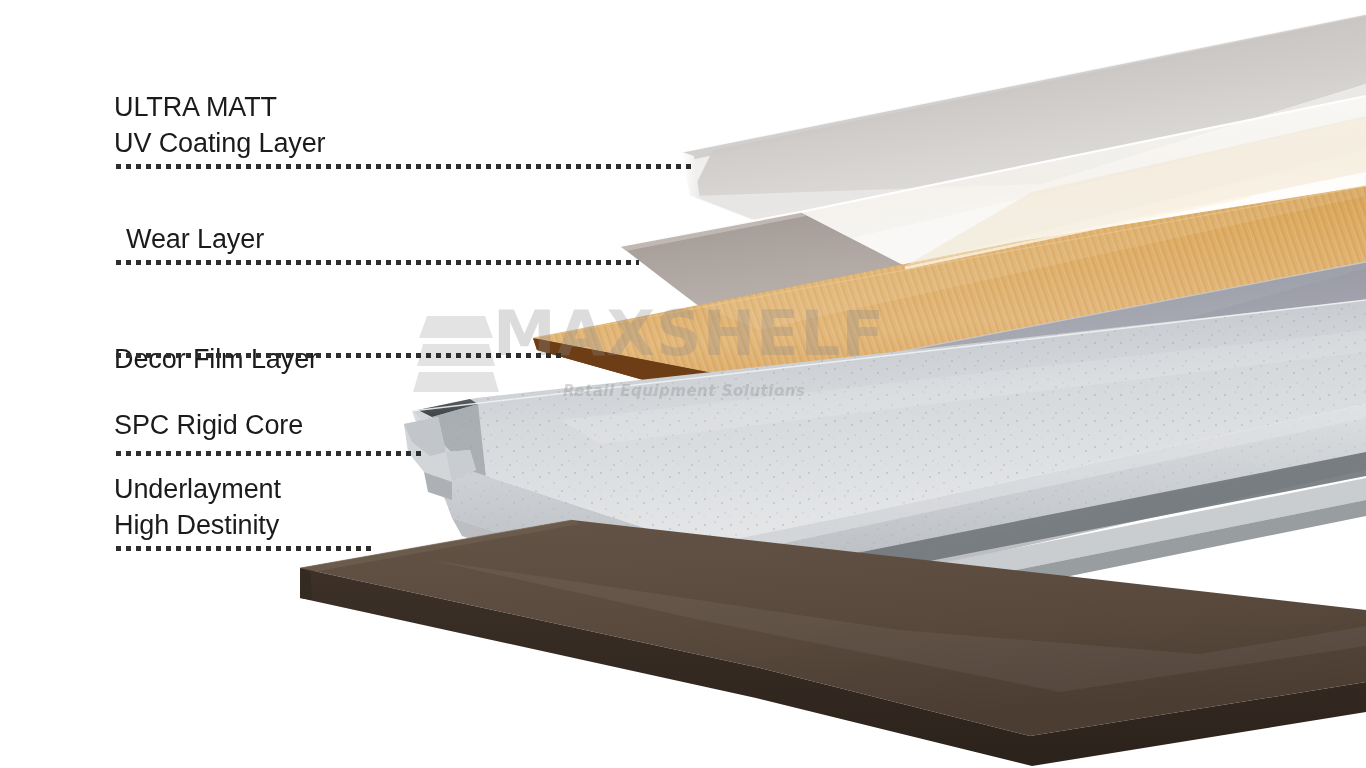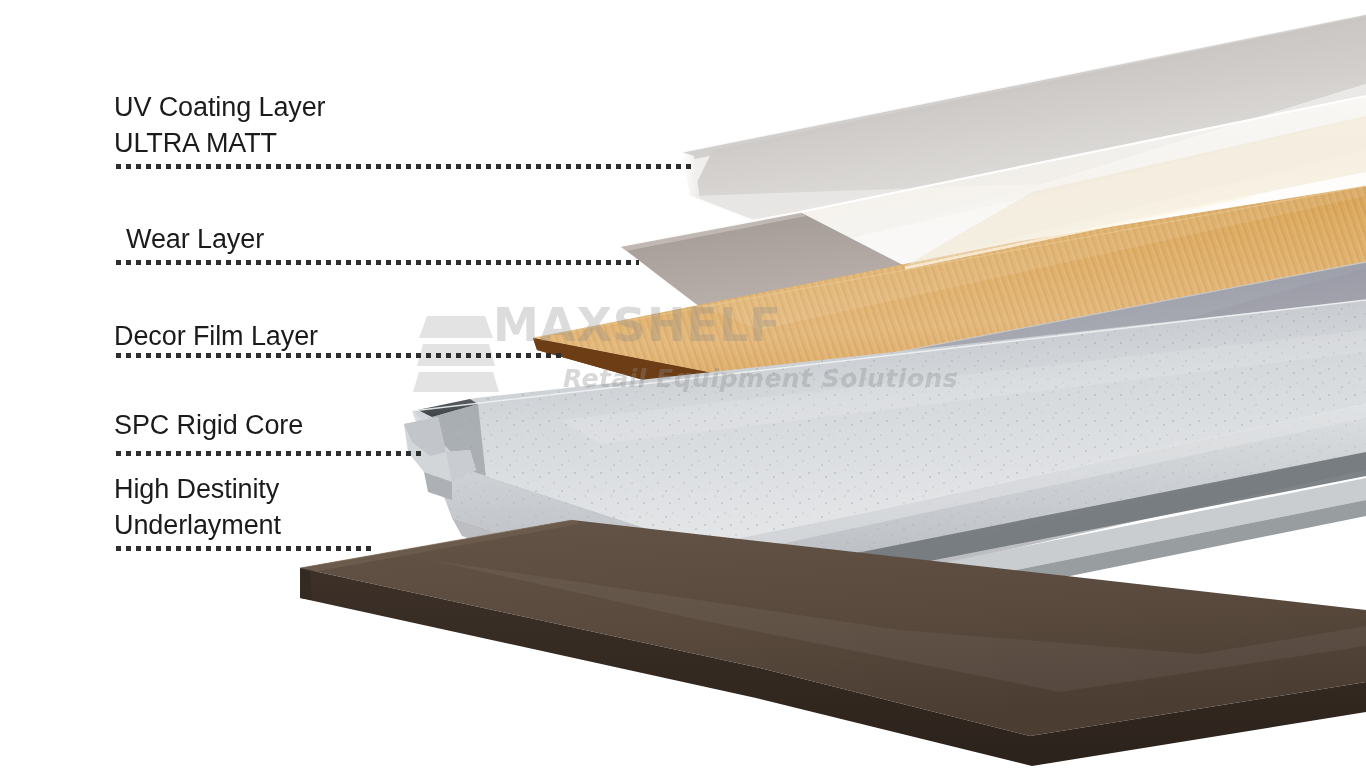--- a/index.html
+++ b/index.html
@@ -15,28 +15,28 @@
   #art{position:absolute;left:0;top:0;width:1366px;height:768px;}
 
   
   #watermark{
     position:absolute;left:413px;top:300px;width:540px;height:100px;
     pointer-events:none;user-select:none;
   }
   .wm-logo{position:absolute;left:0px;top:12px;width:86px;height:80px;}
   .wm-title{
     position:absolute;left:80px;top:2px;
-    font-size:46px;letter-spacing:1px;font-weight:700;
+    font-size:63px;letter-spacing:1px;font-weight:700;
     color:rgba(140,140,140,0.30);
     font-family:"DejaVu Sans","Liberation Sans",sans-serif;
     white-space:nowrap;line-height:1;
   }
   .wm-sub{
-    position:absolute;left:150px;top:66px;
-    font-size:25px;font-style:italic;font-weight:700;letter-spacing:.5px;
+    position:absolute;left:150px;top:84px;
+    font-size:15px;font-style:italic;font-weight:700;letter-spacing:.5px;
     color:rgba(140,140,140,0.34);
     font-family:"DejaVu Sans","Liberation Sans",sans-serif;
     white-space:nowrap;line-height:1;
   }
 
   
   .label-group{position:absolute;}
   .label-text{
     font-size:27px;line-height:1.32;color:#1b1b1b;
     font-family:"Liberation Sans","DejaVu Sans",sans-serif;
@@ -243,39 +243,39 @@
     <svg class="wm-logo" viewBox="0 0 86 80">
       <polygon points="14,4 72,4 80,26 6,26" fill="#9a9a9a" opacity="0.28"></polygon>
       <polygon points="10,32 76,32 82,54 4,54" fill="#9a9a9a" opacity="0.28"></polygon>
       <polygon points="6,60 80,60 86,80 0,80" fill="#9a9a9a" opacity="0.28"></polygon>
     </svg>
     <div class="wm-title">MAXSHELF</div>
     <div class="wm-sub">Retail Equipment Solutions</div>
   </div>
 
   <div class="label-group" style="left:114px;top:90px;">
+    <div class="label-text">ULTRA MATT</div>
     <div class="label-text">UV Coating Layer</div>
-    <div class="label-text">ULTRA MATT</div>
   </div>
   <div class="leader" style="left:116px;top:164px;width:575px;"></div>
 
   <div class="label-group" style="left:126px;top:222px;">
     <div class="label-text">Wear Layer</div>
   </div>
   <div class="leader" style="left:116px;top:260px;width:523px;"></div>
 
-  <div class="label-group" style="left:114px;top:313px;margin-top:6px;">
+  <div class="label-group" style="left:114px;top:336px;margin-top:6px;">
     <div class="label-text">Decor Film Layer</div>
   </div>
   <div class="leader" style="left:116px;top:353px;width:446px;"></div>
 
   <div class="label-group" style="left:114px;top:408px;text-align:right;">
     <div class="label-text">SPC Rigid Core</div>
   </div>
   <div class="leader" style="left:116px;top:451px;width:310px;"></div>
 
   <div class="label-group" style="left:114px;top:472px;">
+    <div class="label-text">Underlayment</div>
     <div class="label-text">High Destinity</div>
-    <div class="label-text">Underlayment</div>
   </div>
   <div class="leader" style="left:116px;top:546px;width:256px;"></div>
 
 </div>
 
 </body></html>

